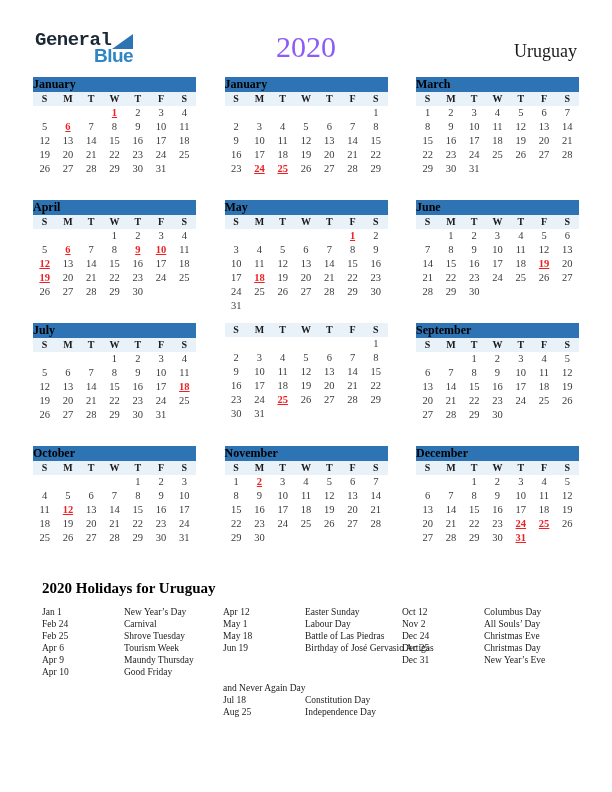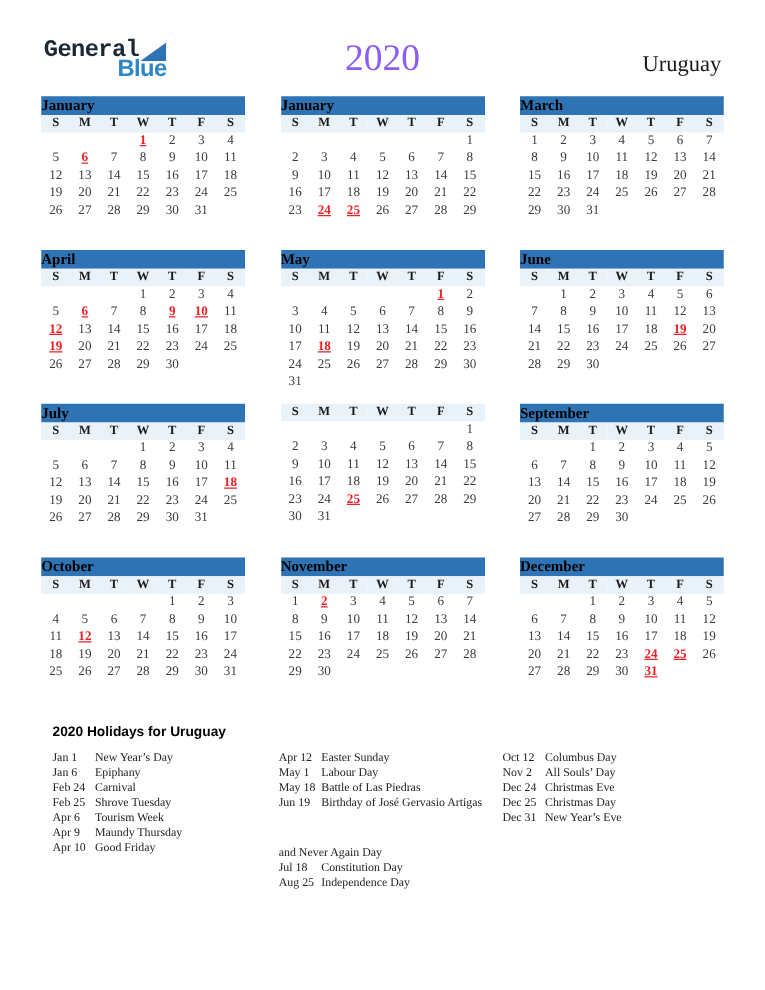--- a/index.html
+++ b/index.html
@@ -52,31 +52,31 @@
   }
   .day{
     height:14px;line-height:14px;
     font-size:10.5px;text-align:center;color:#3b3b3b;
   }
   .day.red{color:#ed2024;font-weight:bold;text-decoration:underline;}
 
   
   .holidays{position:absolute;top:580px;left:42px;width:540px;}
   .holidays-title{
-    font-family:Liberation Sans, sans-serif;
-    font-size:11px;font-weight:bold;color:#000000;margin:0 0 9px 0;
+    font-family:Liberation Serif, serif;
+    font-size:15px;font-weight:bold;color:#000000;margin:0 0 9px 0;
   }
   .holiday-cols{display:flex;}
   .holiday-col{display:block;}
   .holiday-col.c0{width:181px;}
   .holiday-col.c1{width:179px;}
   .holiday-col.c2{width:180px;}
   .holiday-row{display:flex;line-height:12px;font-size:9.5px;color:#222222;}
   .holiday-date{width:34px;flex:0 0 34px;}
-  .holiday-name{flex:1;white-space:nowrap;}
+  .holiday-name{flex:1;white-space:nowrap;margin-left:48px;}
   .holiday-cont{line-height:12px;font-size:9.5px;color:#222222;margin-top:28px;}
 </style>
 </head>
 <body>
 
 <div class="page">
 
   <div class="logo">
     <div class="logo-top">
       <span class="logo-general">General</span>
@@ -639,24 +639,20 @@
 
   <div class="holidays">
     <p class="holidays-title">2020 Holidays for Uruguay</p>
     <div class="holiday-cols">
         <div class="holiday-col c0">
           <div class="holiday-row">
             <span class="holiday-date">Jan 1</span>
             <span class="holiday-name">New Year’s Day</span>
           </div>
           <div class="holiday-row">
-            <span class="holiday-date">Jan 6</span>
-            <span class="holiday-name">Epiphany</span>
-          </div>
-          <div class="holiday-row">
             <span class="holiday-date">Feb 24</span>
             <span class="holiday-name">Carnival</span>
           </div>
           <div class="holiday-row">
             <span class="holiday-date">Feb 25</span>
             <span class="holiday-name">Shrove Tuesday</span>
           </div>
           <div class="holiday-row">
             <span class="holiday-date">Apr 6</span>
             <span class="holiday-name">Tourism Week</span>

